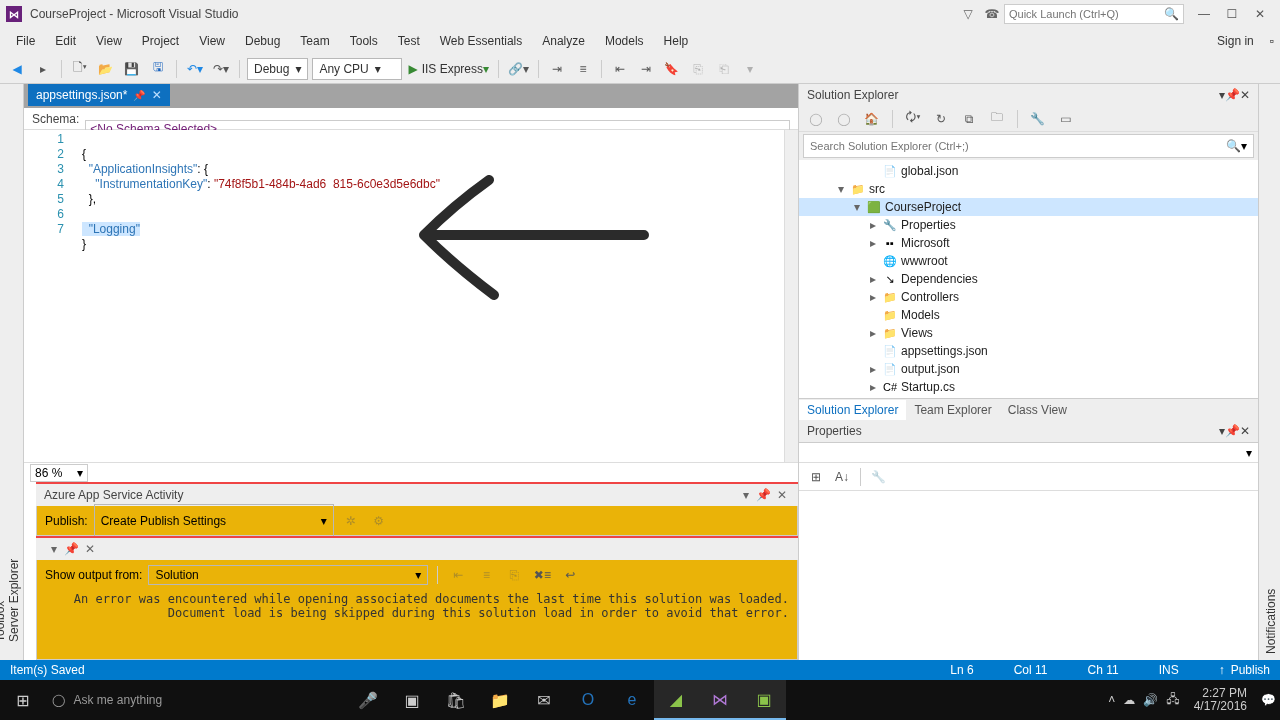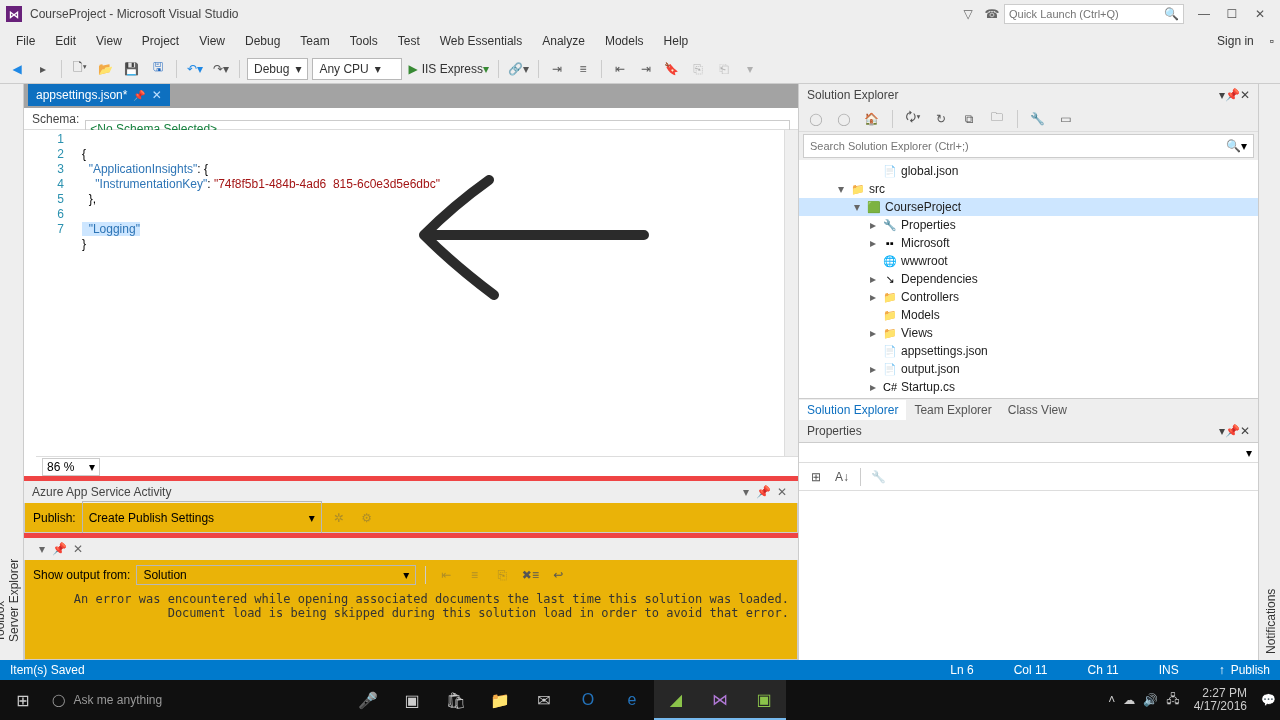--- a/index.html
+++ b/index.html
@@ -21,32 +21,32 @@
 .tb-play { color: #388a34; }
 .main-area { position: absolute; top: 84px; left: 0; right: 0; bottom: 60px; display: flex; }
 .left-rail { width: 24px; background: #eee; border-right: 1px solid #ccc; writing-mode: vertical-rl; text-orientation: mixed; padding: 6px 2px; color: #333; font-size: 11px; }
 .left-rail div { margin-bottom: 12px; transform: rotate(180deg); }
 .editor-col { flex: 1; display: flex; flex-direction: column; min-width: 0; }
 .tab-strip { height: 24px; background: #a3a3a3; display: flex; align-items: flex-start; padding-left: 4px; }
 .tab { height: 22px; background: #0e70c0; color: #fff; display: flex; align-items: center; padding: 0 8px; gap: 6px; }
 .tab .tab-x { color: #bfe0ff; cursor: pointer; }
 .tab .pin { font-size: 10px; color: #bfe0ff; }
 .schema-bar { height: 22px; background: #fff; border-bottom: 1px solid #ddd; display: flex; align-items: center; padding: 0 8px; color: #444; gap: 6px; }
-.schema-combo { flex: 1; border: 1px solid #ccc; height: 18px; display: flex; align-items: center; padding: 0 4px; color: #15803d; margin-top: 20px; }
+.schema-combo { flex: 1; border: 1px solid #ccc; height: 18px; display: flex; align-items: center; padding: 0 4px; color: #701a75; margin-top: 20px; }
 .code-area { flex: 1; display: flex; background: #fff; font-family: Consolas, monospace; font-size: 13px; position: relative; overflow: hidden; }
 .gutter { width: 50px; text-align: right; color: #2b91af; padding: 2px 10px 0 0; line-height: 15px; user-select: none; background: #fff; }
 .code { flex: 1; padding: 2px 0 0 8px; line-height: 15px; white-space: pre; color: #000; position: relative; }
 .code .k { color: #2e75b6; } 
 .code .s { color: #a31515; } 
 .code .p { color: #000; }
 .code .hl { background: #cde6ff; }
 .code-scroll { position:absolute; right:0; top:0; bottom:0; width:14px; background:#efefef; border-left:1px solid #ddd;}
-.zoom-bar { height: 20px; border-top: 1px solid #ddd; display: flex; align-items: center; padding: 0 6px; margin-left: 12px; }
+.zoom-bar { height: 20px; border-top: 1px solid #ddd; display: flex; align-items: center; padding: 0 6px; }
 .zoom-combo { width: 58px; height: 18px; border: 1px solid #ccc; display: flex; align-items: center; padding: 0 4px; }
-.panel { border-top: 5px solid #ef4444; background: #eee; }
+.panel { border-top: 2px solid #ef4444; background: #eee; margin-left: 12px; }
 .panel-hdr { height: 22px; display: flex; align-items: center; padding: 0 8px; color: #444; }
 .panel-hdr .ph-title { flex: 1; }
 .panel-hdr .ph-ic { width: 16px; height: 16px; display:flex; align-items:center; justify-content:center; color:#666; cursor:pointer; margin-left:2px;}
 .panel-body { background: #eab308; border: 1px solid #ccc; border-top: none; }
 .azure-body { height: 30px; display: flex; align-items: center; padding: 0 8px; gap: 6px; }
 .pub-combo { width: 240px; height: 20px; border: 1px solid #b8b8b8; display: flex; align-items: center; padding: 16px 6px; }
 .output-body { height: 100px; padding: 4px 8px; text-align: right; }
 .output-body .row1 { display: flex; align-items: center; gap: 6px; margin-bottom: 4px; }
 .out-combo { width: 280px; height: 20px; border: 1px solid #b8b8b8; display: flex; align-items: center; padding: 0 6px; }
 .output-text { font-family: Consolas, monospace; font-size: 12px; color: #333; white-space: pre-wrap; line-height: 14px; padding-top: 2px;}

